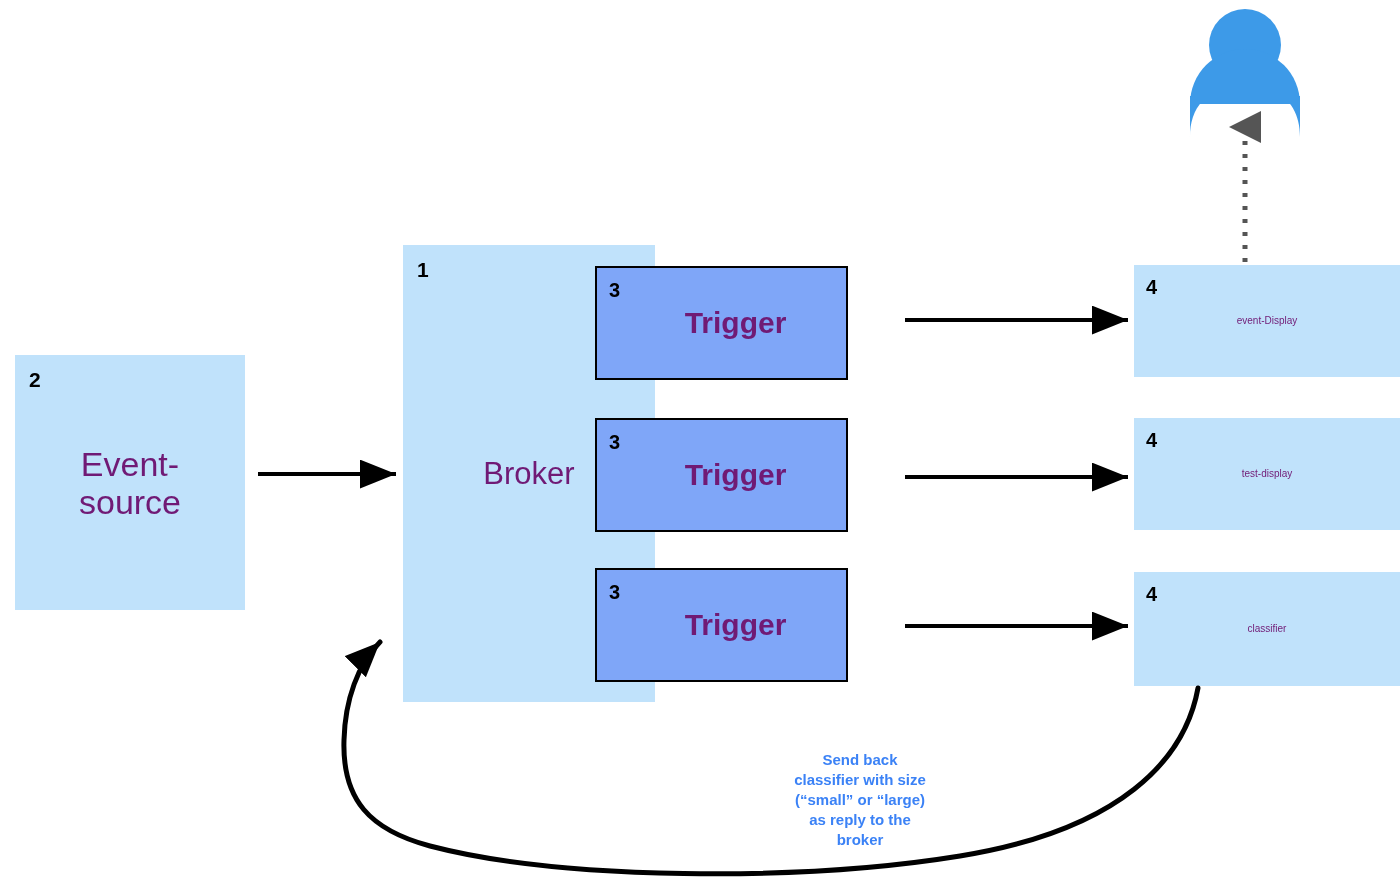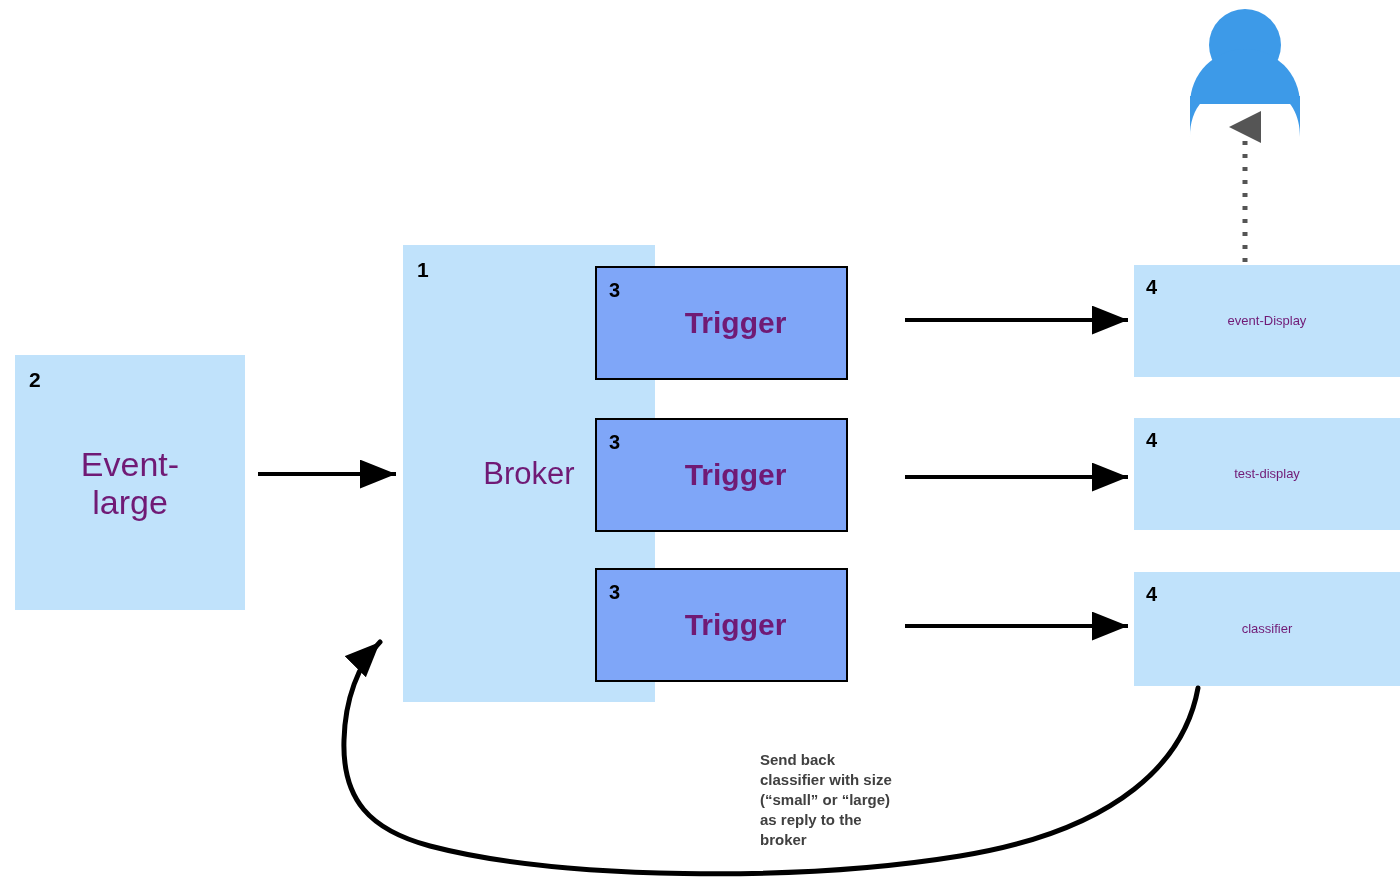--- a/index.html
+++ b/index.html
@@ -61,33 +61,33 @@
     top: 50%;
     transform: translateY(-50%);
   }
   .label-trigger {
     font-size: 30px;
     font-weight: bold;
     top: 50%;
     transform: translateY(-50%);
   }
   .label-sink {
-    font-size: 13px;
+    font-size: 10px;
     top: 50%;
     transform: translateY(-50%);
   }
 
   
   .caption {
     position: absolute;
-    text-align: left;
+    text-align: center;
     font-size: 15px;
     font-weight: bold;
     line-height: 1.33;
-    color: #404040;
+    color: #3b82f6;
     white-space: pre-line;
   }
 
   svg.overlay {
     position: absolute;
     left: 0;
     top: 0;
     width: 1400px;
     height: 896px;
     pointer-events: none;
@@ -104,21 +104,21 @@
       <circle cx="1245" cy="45" r="36" fill="#3d9ae8"></circle>
       <path d="M1245 86 C1205 86 1190 109 1190 137 L1190 104 L1300 104 L1300 137 C1300 109 1285 86 1245 86 Z" fill="#3d9ae8"></path>
       <path d="M1190 104 A55 55 0 0 1 1300 104 L1300 104 L1190 104 Z" fill="#3d9ae8"></path>
       <rect x="1190" y="96" width="110" height="8" fill="#3d9ae8"></rect>
     </g>
   </svg>
 
   <div class="box box-light" style="left:15px; top:355px; width:230px; height:255px;">
     <span class="step-num step-num-lg">2</span>
     <span class="box-label label-eventsource" style="white-space:pre-line;">Event-
-large</span>
+source</span>
   </div>
 
   <div class="box box-light" style="left:403px; top:245px; width:252px; height:457px;">
     <span class="step-num step-num-lg">1</span>
     <span class="box-label label-broker">Broker</span>
   </div>
 
   <div class="box box-trigger" style="left:595px; top:266px; width:253px; height:114px;">
     <span class="step-num step-num-md">3</span>
     <span class="box-label label-trigger" style="left:28px;">Trigger</span>

